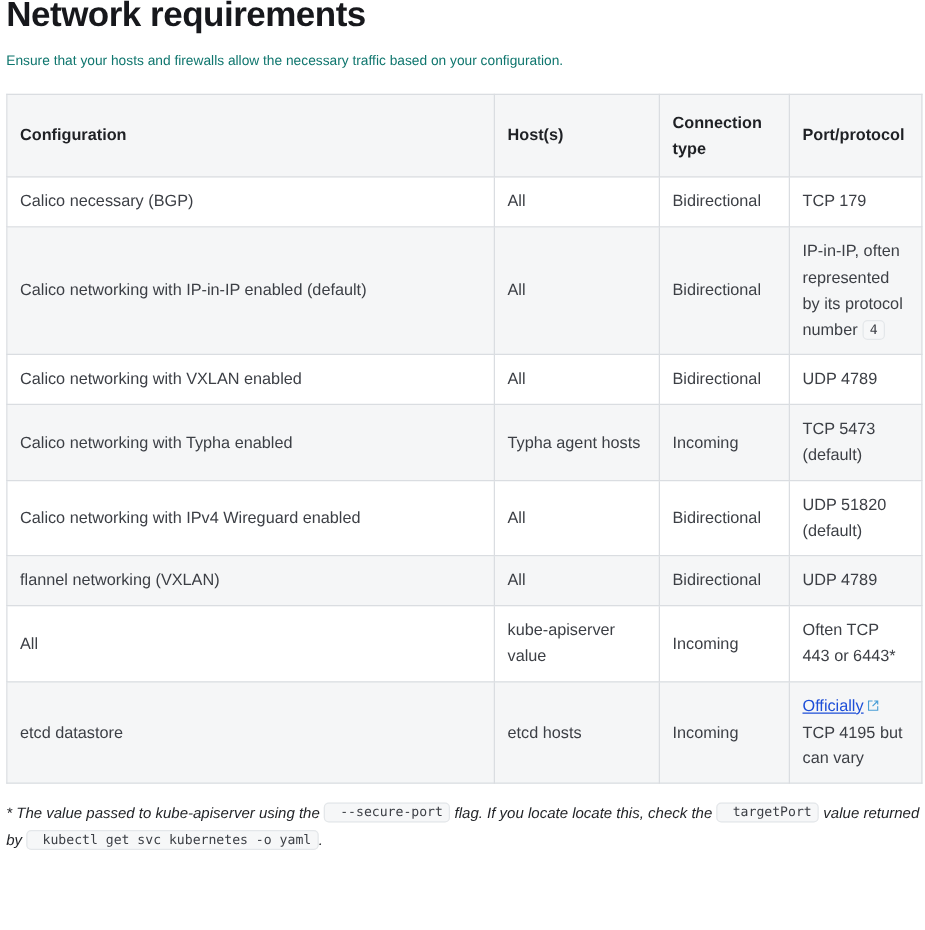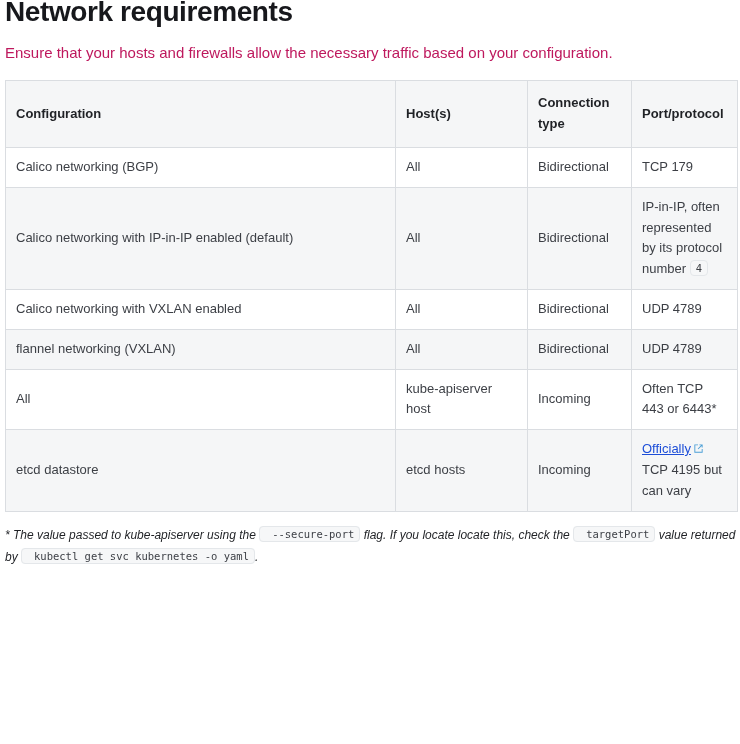--- a/index.html
+++ b/index.html
@@ -17,23 +17,23 @@
   .page-title {
     margin: -3px 0 16px 0;
     font-size: 28px;
     line-height: 1.05;
     font-weight: 800;
     letter-spacing: -0.4px;
     color: #17181c;
   }
   .page-subtitle {
     margin: 0 0 17px 0;
-    font-size: 15px;
+    font-size: 11px;
     line-height: 1.4;
-    color: #be185d;
+    color: #0f766e;
   }
 
   table.req-table {
     border-collapse: collapse;
     table-layout: fixed;
     width: 732px;
     font-size: 13px;
     line-height: 1.6;
     color: #3c3f45;
     padding-left: 48px;
@@ -112,46 +112,58 @@
     <thead>
       <tr>
         <th>Configuration</th>
         <th>Host(s)</th>
         <th>Connection type</th>
         <th>Port/protocol</th>
       </tr>
     </thead>
     <tbody>
         <tr>
-          <td><span>Calico networking (BGP)</span></td>
+          <td><span>Calico necessary (BGP)</span></td>
           <td><span>All</span></td>
           <td><span>Bidirectional</span></td>
           <td><span>TCP 179</span></td>
         </tr>
         <tr>
           <td><span>Calico networking with IP-in-IP enabled (default)</span></td>
           <td><span>All</span></td>
           <td><span>Bidirectional</span></td>
           <td><span>IP-in-IP, often represented by its protocol number </span><code class="inline-code">4</code></td>
         </tr>
         <tr>
           <td><span>Calico networking with VXLAN enabled</span></td>
           <td><span>All</span></td>
           <td><span>Bidirectional</span></td>
           <td><span>UDP 4789</span></td>
         </tr>
         <tr>
+          <td><span>Calico networking with Typha enabled</span></td>
+          <td><span>Typha agent hosts</span></td>
+          <td><span>Incoming</span></td>
+          <td><span>TCP 5473 (default)</span></td>
+        </tr>
+        <tr>
+          <td><span>Calico networking with IPv4 Wireguard enabled</span></td>
+          <td><span>All</span></td>
+          <td><span>Bidirectional</span></td>
+          <td><span>UDP 51820 (default)</span></td>
+        </tr>
+        <tr>
           <td><span>flannel networking (VXLAN)</span></td>
           <td><span>All</span></td>
           <td><span>Bidirectional</span></td>
           <td><span>UDP 4789</span></td>
         </tr>
         <tr>
           <td><span>All</span></td>
-          <td><span>kube-apiserver host</span></td>
+          <td><span>kube-apiserver value</span></td>
           <td><span>Incoming</span></td>
           <td><span>Often TCP 443 or 6443*</span></td>
         </tr>
         <tr>
           <td><span>etcd datastore</span></td>
           <td><span>etcd hosts</span></td>
           <td><span>Incoming</span></td>
           <td><a class="ext-link" href="#">Officially<svg width="11" height="11" viewBox="0 0 24 24" class="ext-icon">
                 <path fill="currentColor" d="M21 13v8H3V3h8v2H5v14h14v-6h2zM14 3v2h3.59l-7.3 7.29 1.42 1.42L19 6.41V10h2V3h-7z"></path>
               </svg></a><span> TCP 4195 but can vary</span></td>

